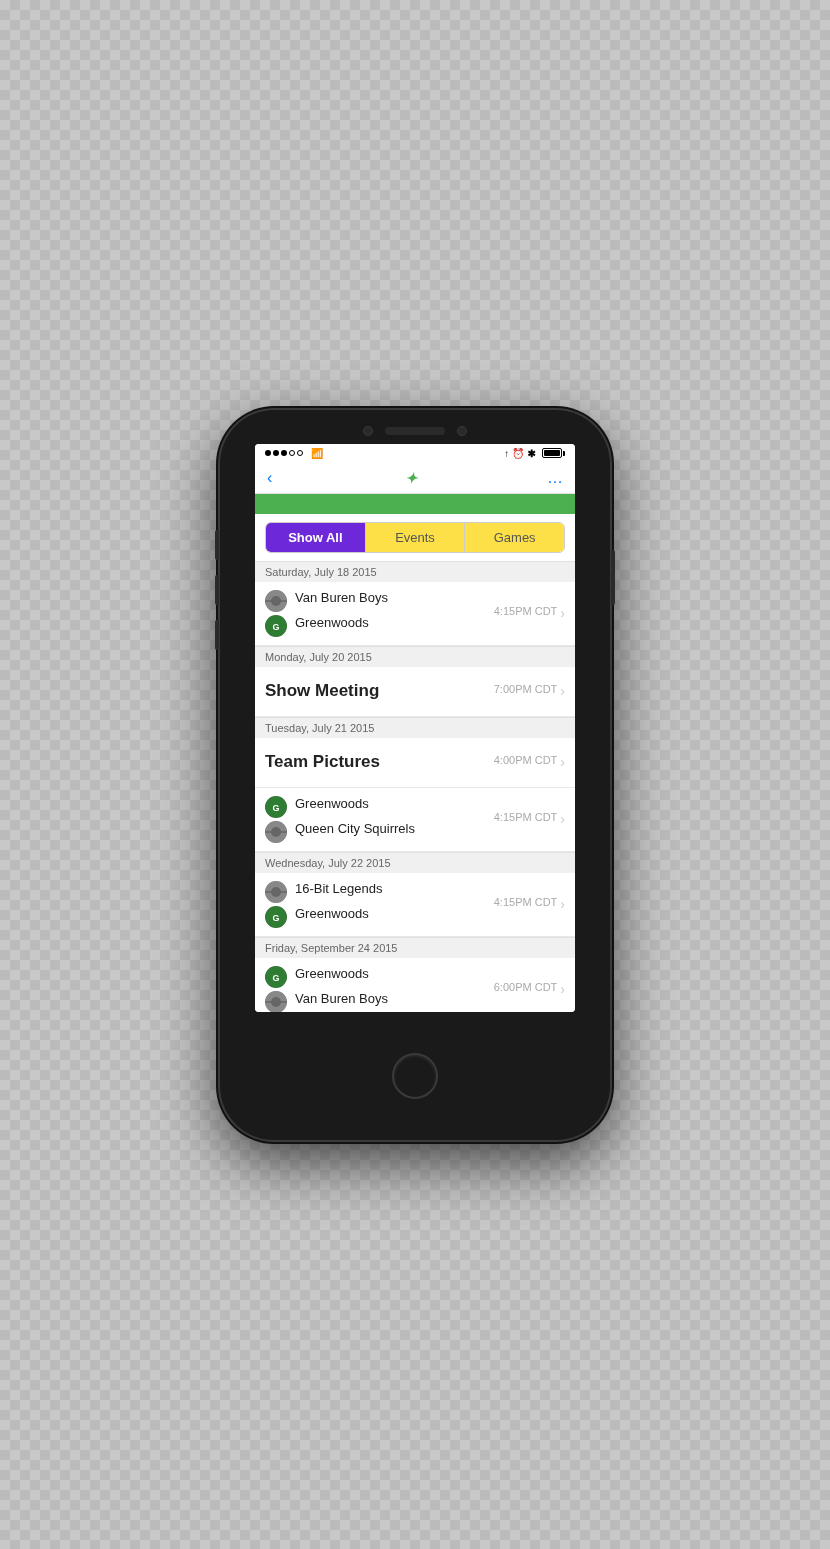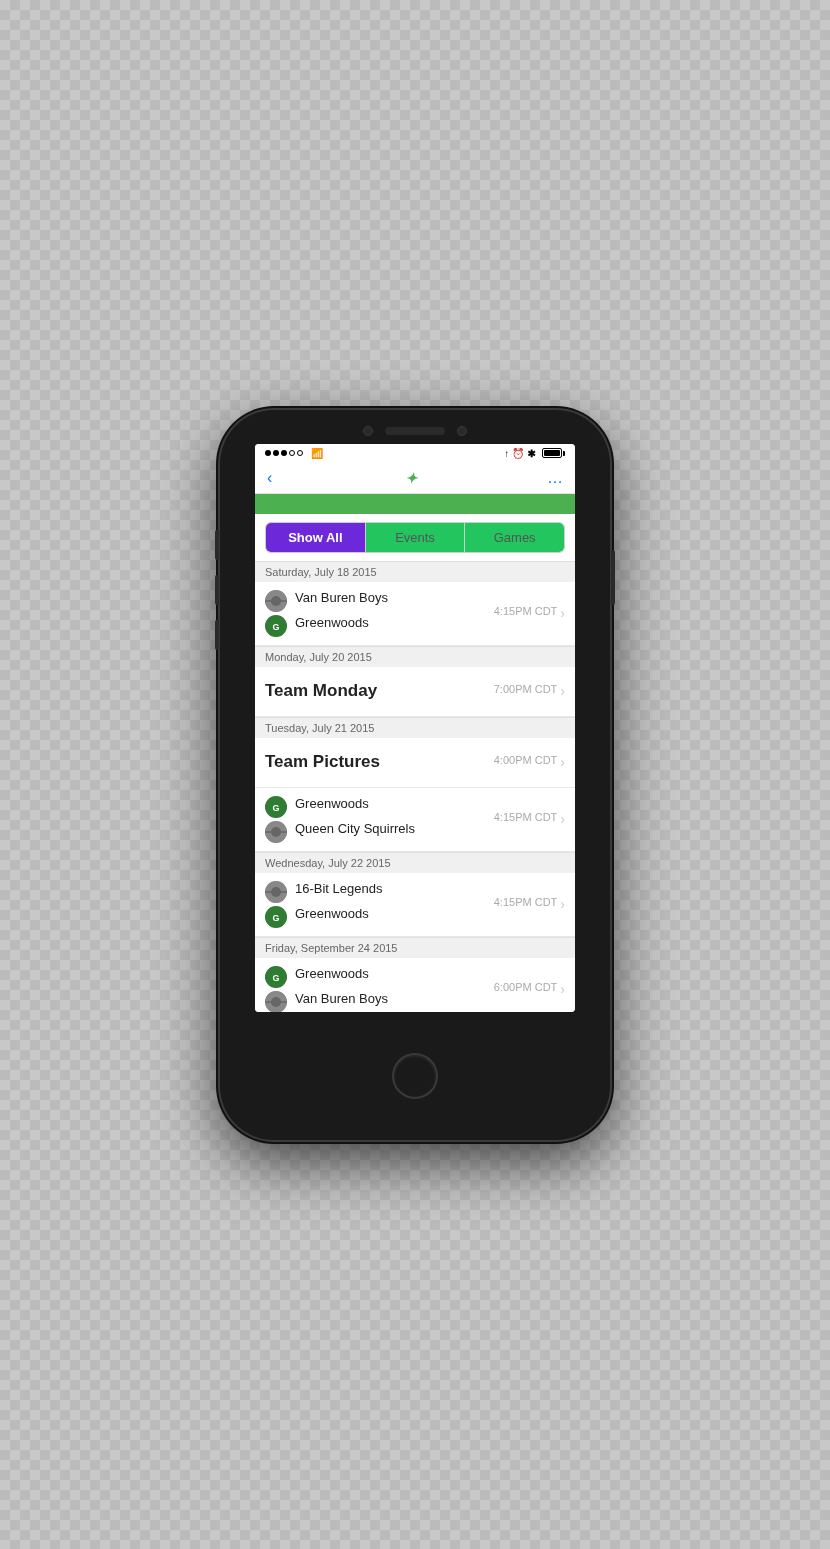--- a/index.html
+++ b/index.html
@@ -190,21 +190,21 @@
       border-radius: 6px;
       overflow: hidden;
       flex-shrink: 0;
     }
     .tab-item {
       flex: 1;
       padding: 7px 0;
       text-align: center;
       font-size: 13px;
       color: #555;
-      background: #22c55e;
+      background: #fde047;
       cursor: pointer;
     }
     .tab-item.active {
       background: #6d28d9;
       color: #fff;
       font-weight: 600;
     }
     .tab-item + .tab-item {
       border-left: 1px solid #ccc;
     }
@@ -420,21 +420,21 @@
 
         </div>
       </div>
       <div class="time-chevron">
         <span class="time-text">4:15PM CDT</span>
         <span class="chevron-right">›</span>
       </div>
     </div>
         <div class="date-header">Monday, July 20 2015</div>
         <div class="schedule-event">
-      <span class="event-name">Team Monday</span>
+      <span class="event-name">Show Meeting</span>
       <div class="time-chevron">
         <span class="time-text">7:00PM CDT</span>
         <span class="chevron-right">›</span>
       </div>
     </div>
         <div class="date-header">Tuesday, July 21 2015</div>
         <div class="schedule-event">
       <span class="event-name">Team Pictures</span>
       <div class="time-chevron">
         <span class="time-text">4:00PM CDT</span>

